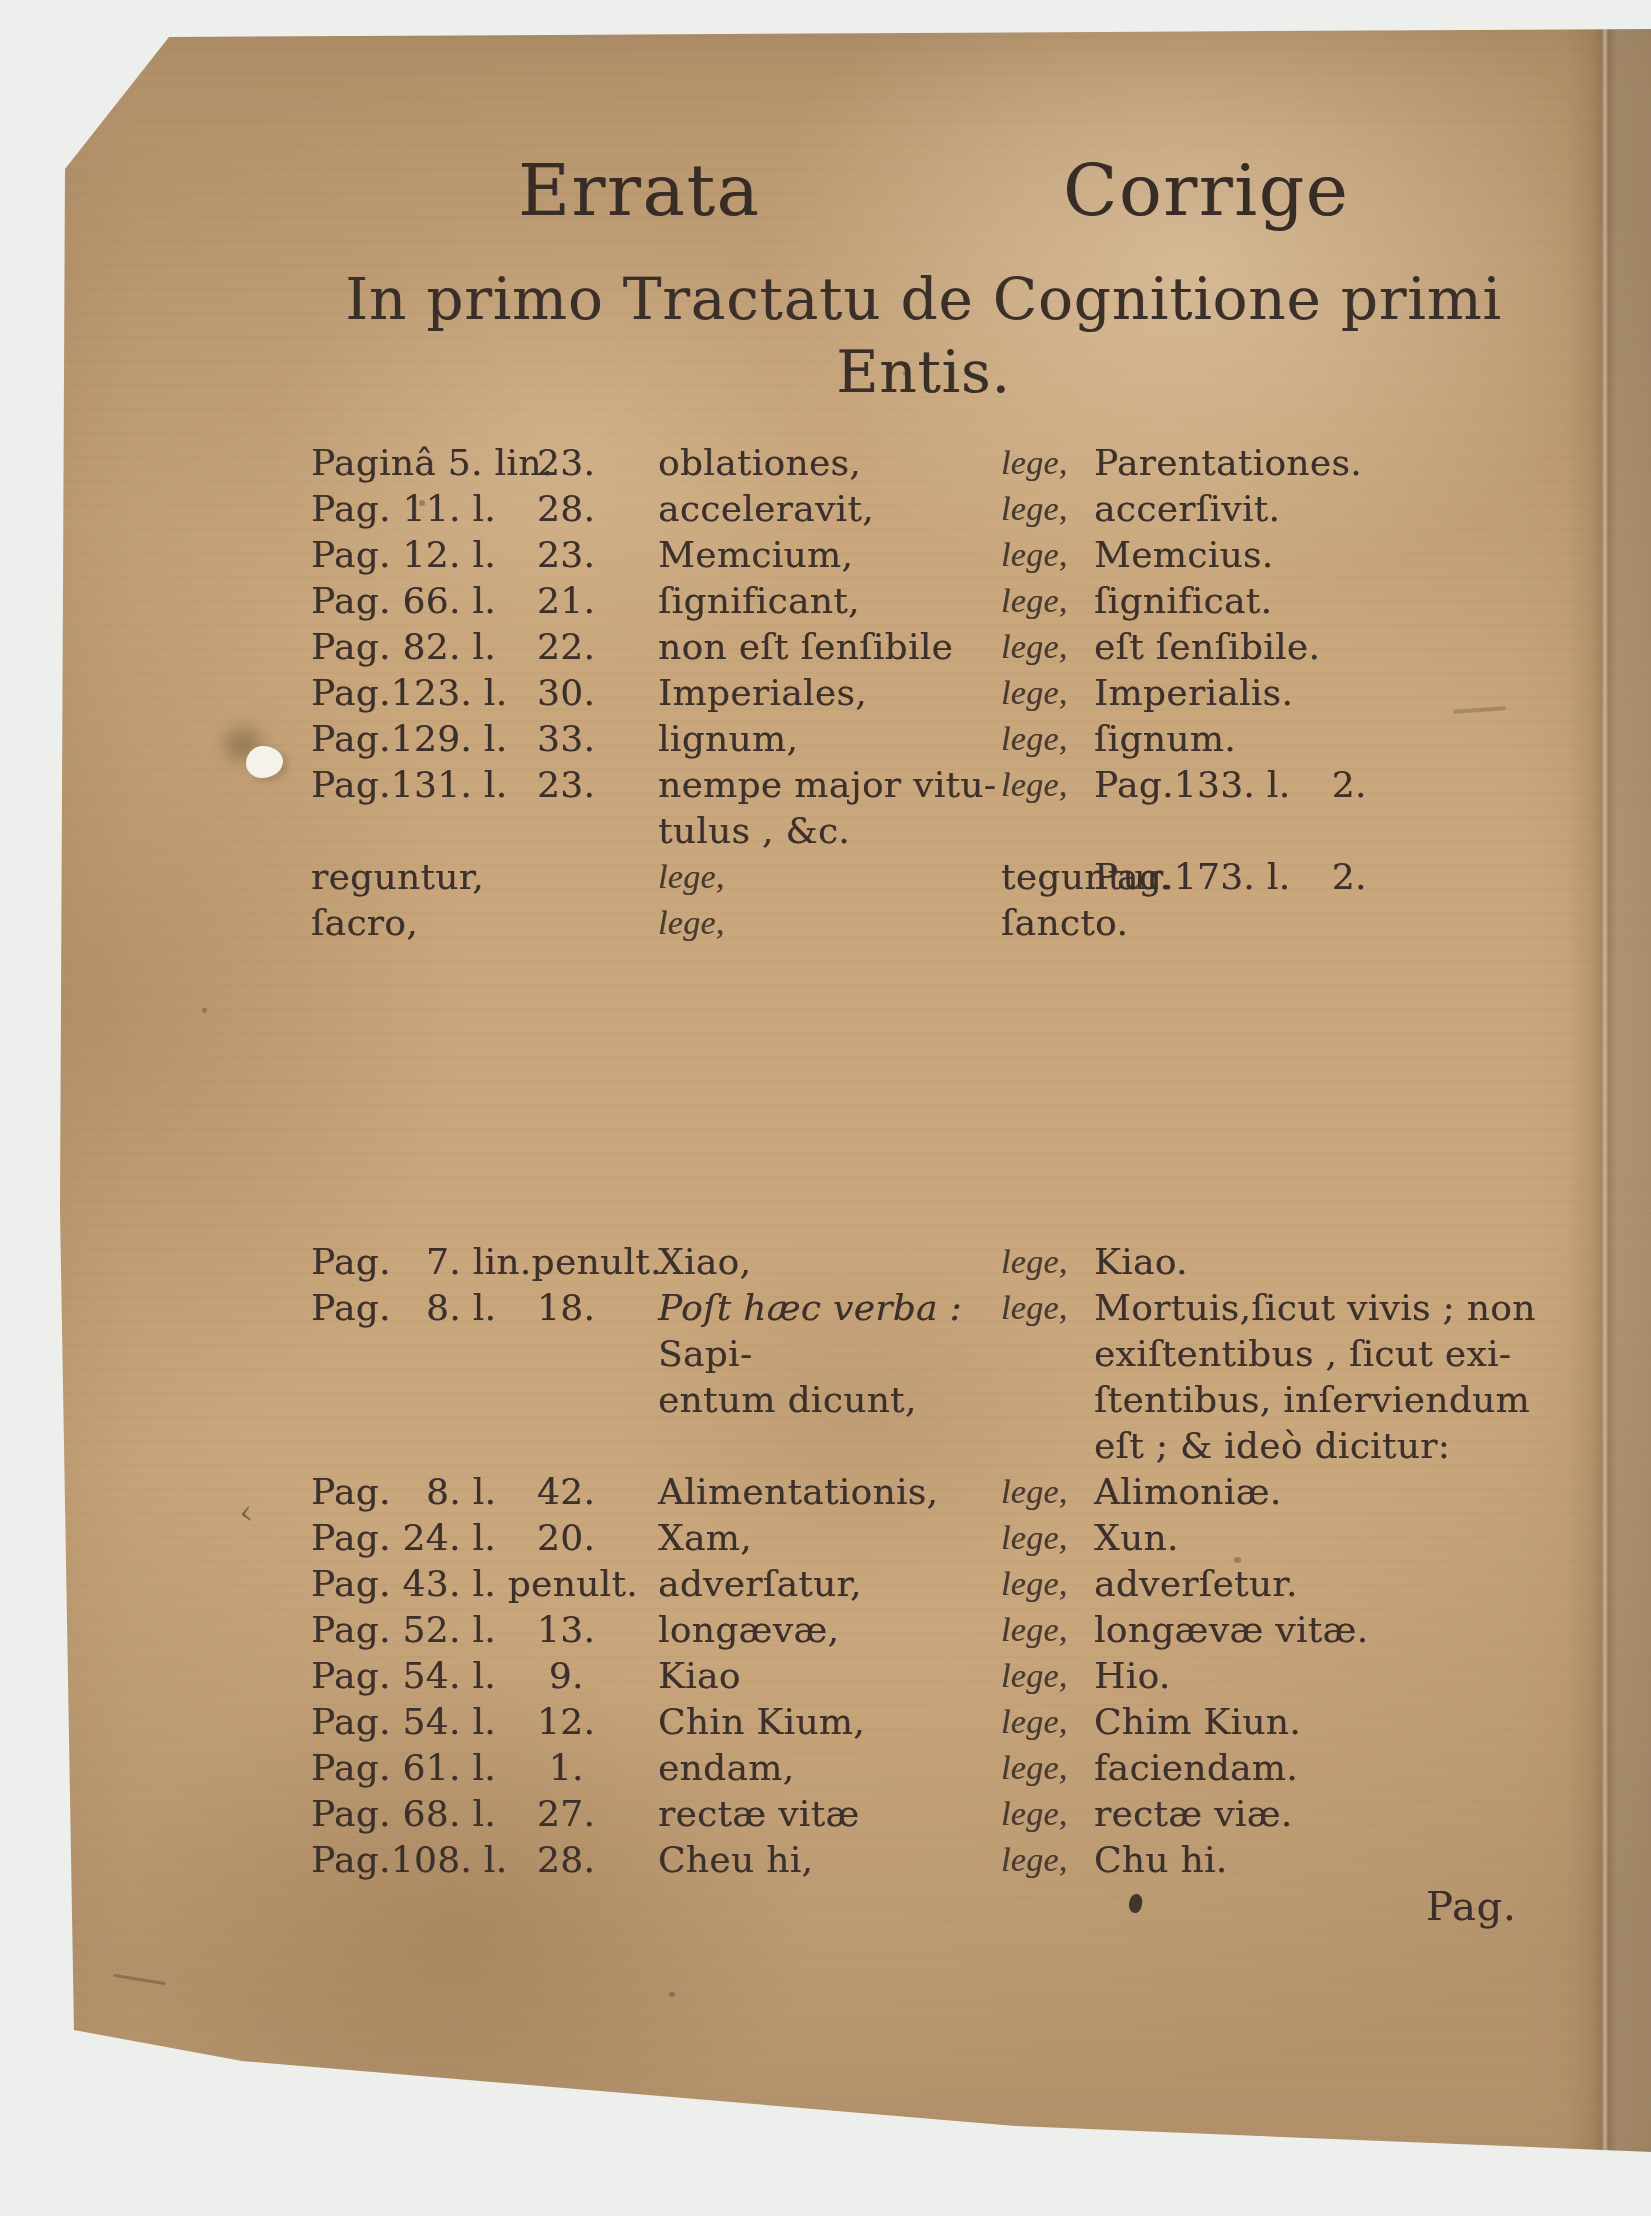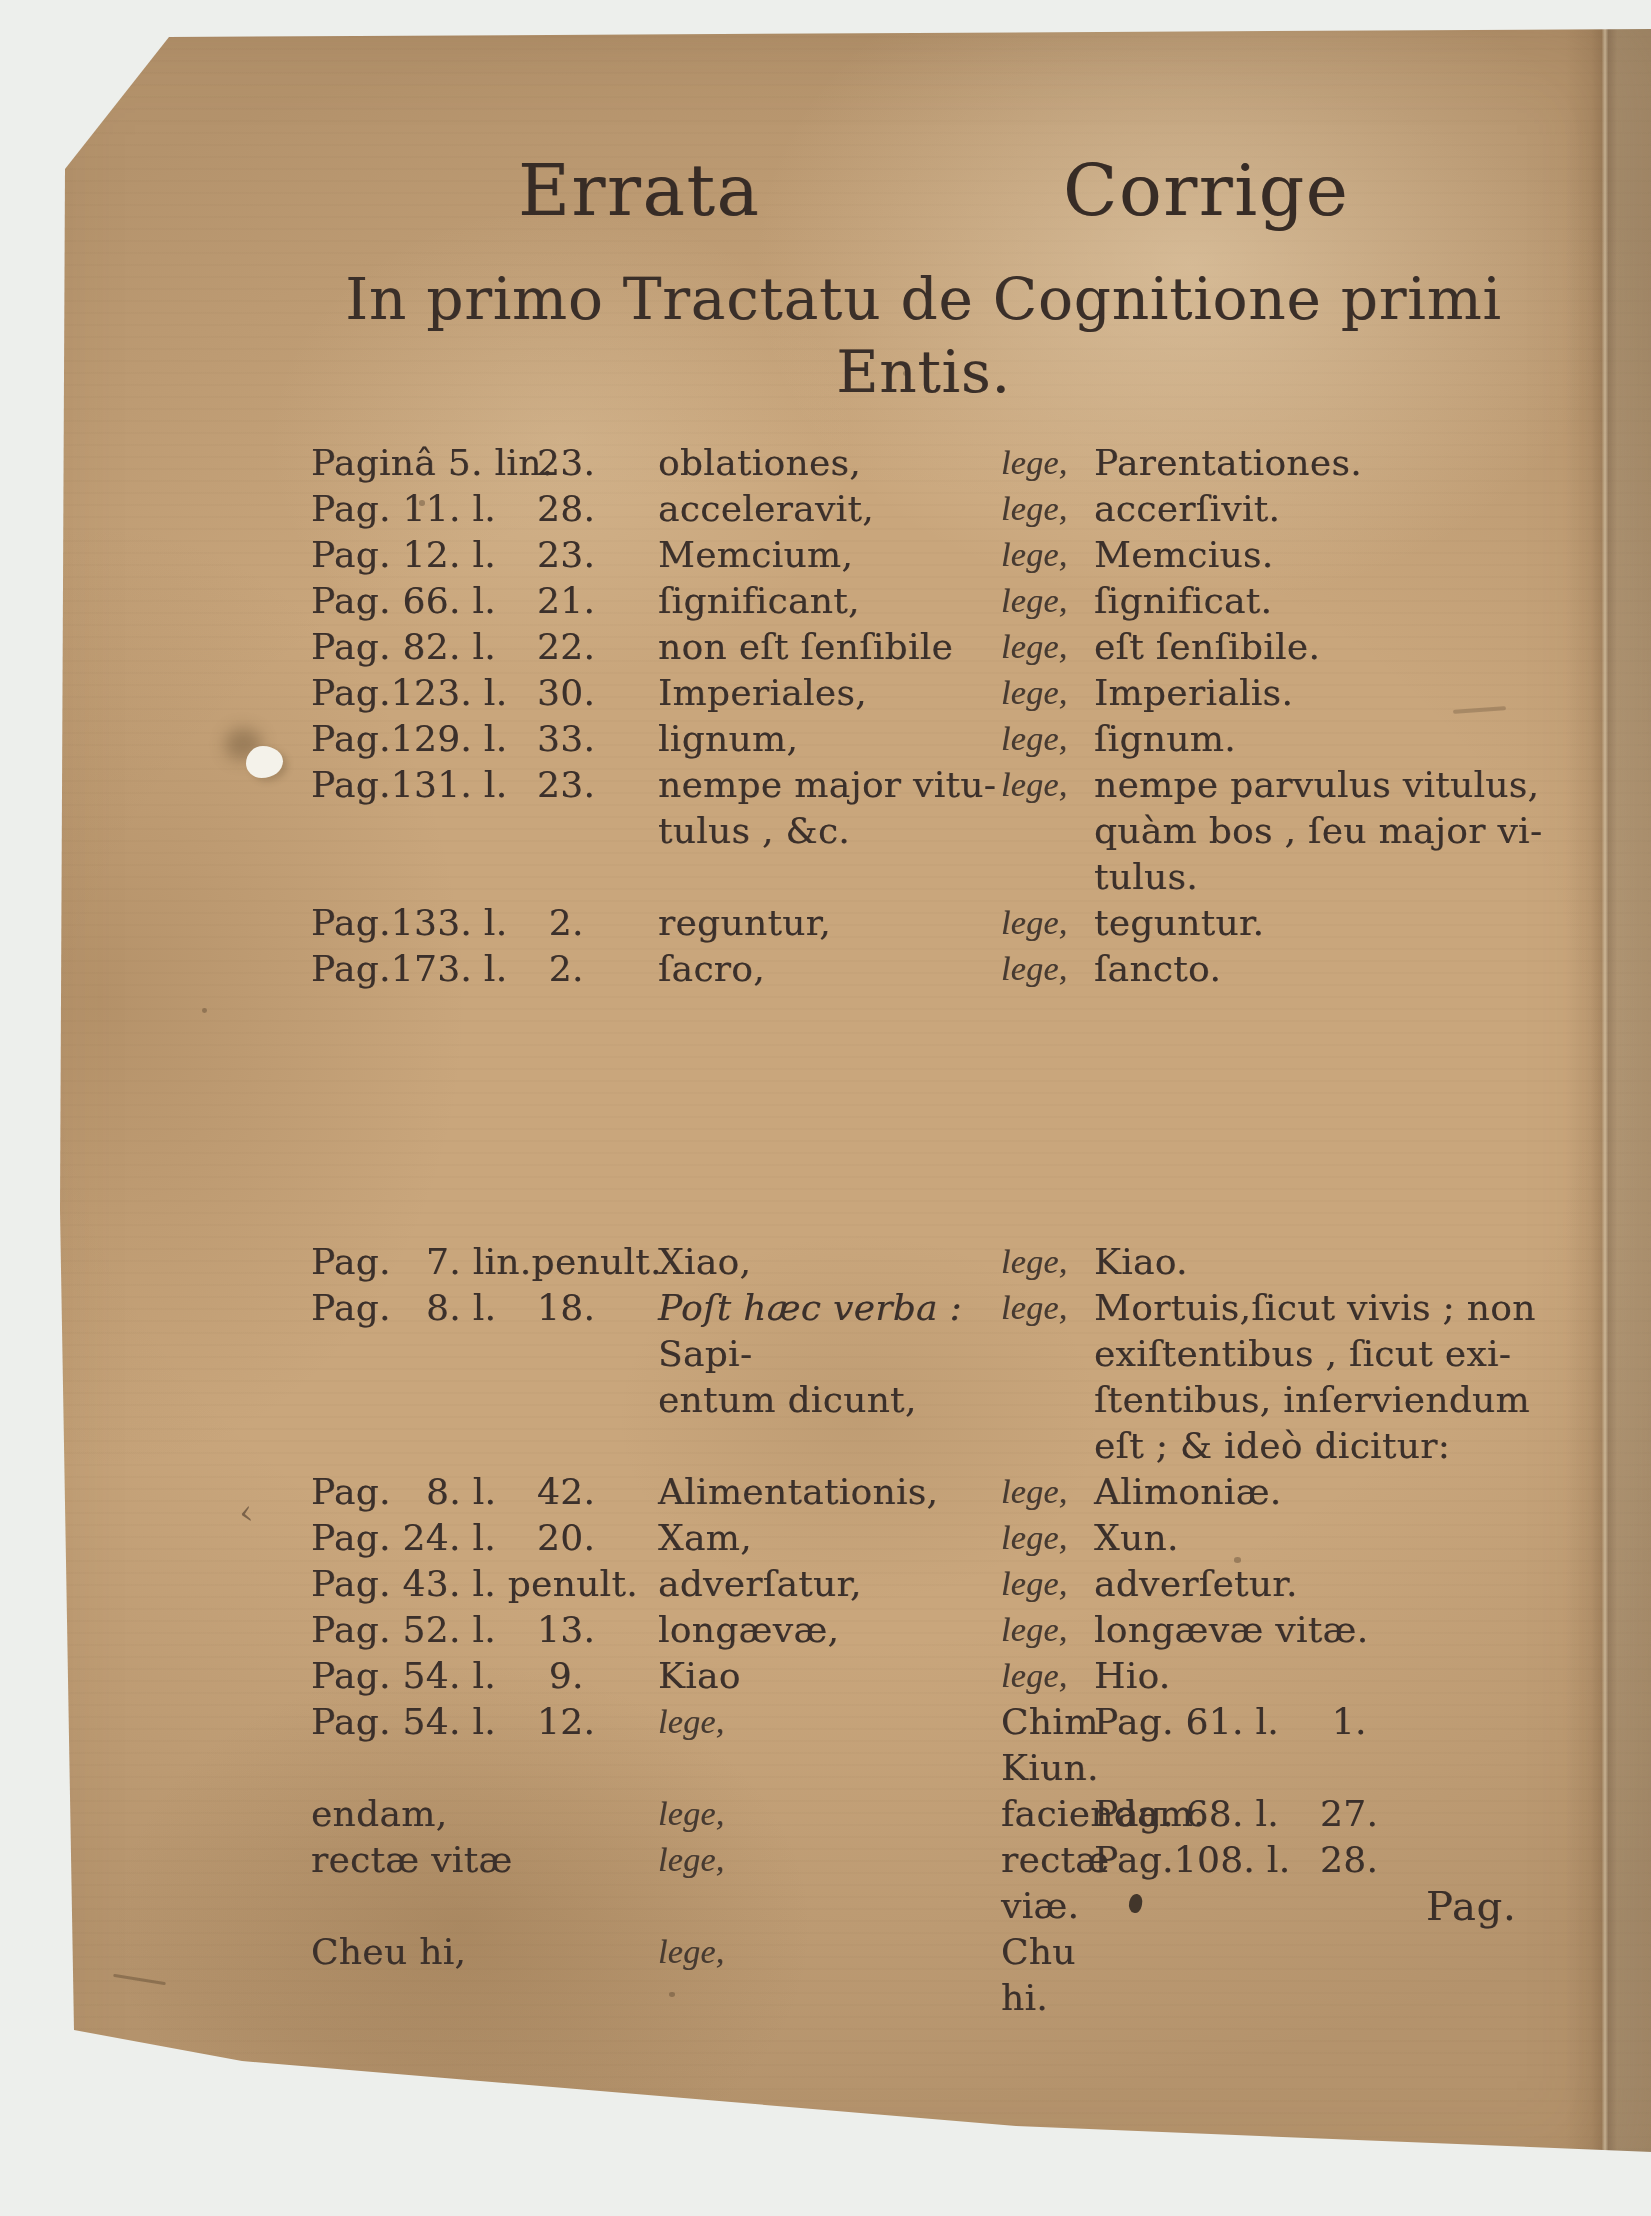--- a/index.html
+++ b/index.html
@@ -146,23 +146,20 @@
       <div class="cell lege ital">lege,</div>
       <div class="cell correction">Imperialis.</div>
       <div class="cell ref"><span class="ref-left">Pag.129. l.</span><span class="ref-num">33.</span></div>
       <div class="cell erratum"><span class="ital"></span><span>lignum,</span></div>
       <div class="cell lege ital">lege,</div>
       <div class="cell correction">ſignum.</div>
       <div class="cell ref"><span class="ref-left">Pag.131. l.</span><span class="ref-num">23.</span></div>
       <div class="cell erratum"><span class="ital"></span><span>nempe major vitu-
 tulus , &amp;c.</span></div>
       <div class="cell lege ital">lege,</div>
-      <div class="cell correction">nempe parvulus vitulus,
-quàm bos , ſeu major vi-
-tulus.</div>
       <div class="cell ref"><span class="ref-left">Pag.133. l.</span><span class="ref-num"> 2.</span></div>
       <div class="cell erratum"><span class="ital"></span><span>reguntur,</span></div>
       <div class="cell lege ital">lege,</div>
       <div class="cell correction">teguntur.</div>
       <div class="cell ref"><span class="ref-left">Pag.173. l.</span><span class="ref-num"> 2.</span></div>
       <div class="cell erratum"><span class="ital"></span><span>ſacro,</span></div>
       <div class="cell lege ital">lege,</div>
       <div class="cell correction">ſancto.</div>
     </div>
 
@@ -194,20 +191,21 @@
       <div class="cell correction">adverſetur.</div>
       <div class="cell ref"><span class="ref-left">Pag. 52. l.</span><span class="ref-num">13.</span></div>
       <div class="cell erratum"><span class="ital"></span><span>longævæ,</span></div>
       <div class="cell lege ital">lege,</div>
       <div class="cell correction">longævæ vitæ.</div>
       <div class="cell ref"><span class="ref-left">Pag. 54. l.</span><span class="ref-num"> 9.</span></div>
       <div class="cell erratum"><span class="ital"></span><span>Kiao</span></div>
       <div class="cell lege ital">lege,</div>
       <div class="cell correction">Hio.</div>
       <div class="cell ref"><span class="ref-left">Pag. 54. l.</span><span class="ref-num">12.</span></div>
+      <div class="cell erratum"><span class="ital"></span><span>Chin Kium,</span></div>
       <div class="cell lege ital">lege,</div>
       <div class="cell correction">Chim Kiun.</div>
       <div class="cell ref"><span class="ref-left">Pag. 61. l.</span><span class="ref-num"> 1.</span></div>
       <div class="cell erratum"><span class="ital"></span><span>endam,</span></div>
       <div class="cell lege ital">lege,</div>
       <div class="cell correction">faciendam.</div>
       <div class="cell ref"><span class="ref-left">Pag. 68. l.</span><span class="ref-num">27.</span></div>
       <div class="cell erratum"><span class="ital"></span><span>rectæ vitæ</span></div>
       <div class="cell lege ital">lege,</div>
       <div class="cell correction">rectæ viæ.</div>

